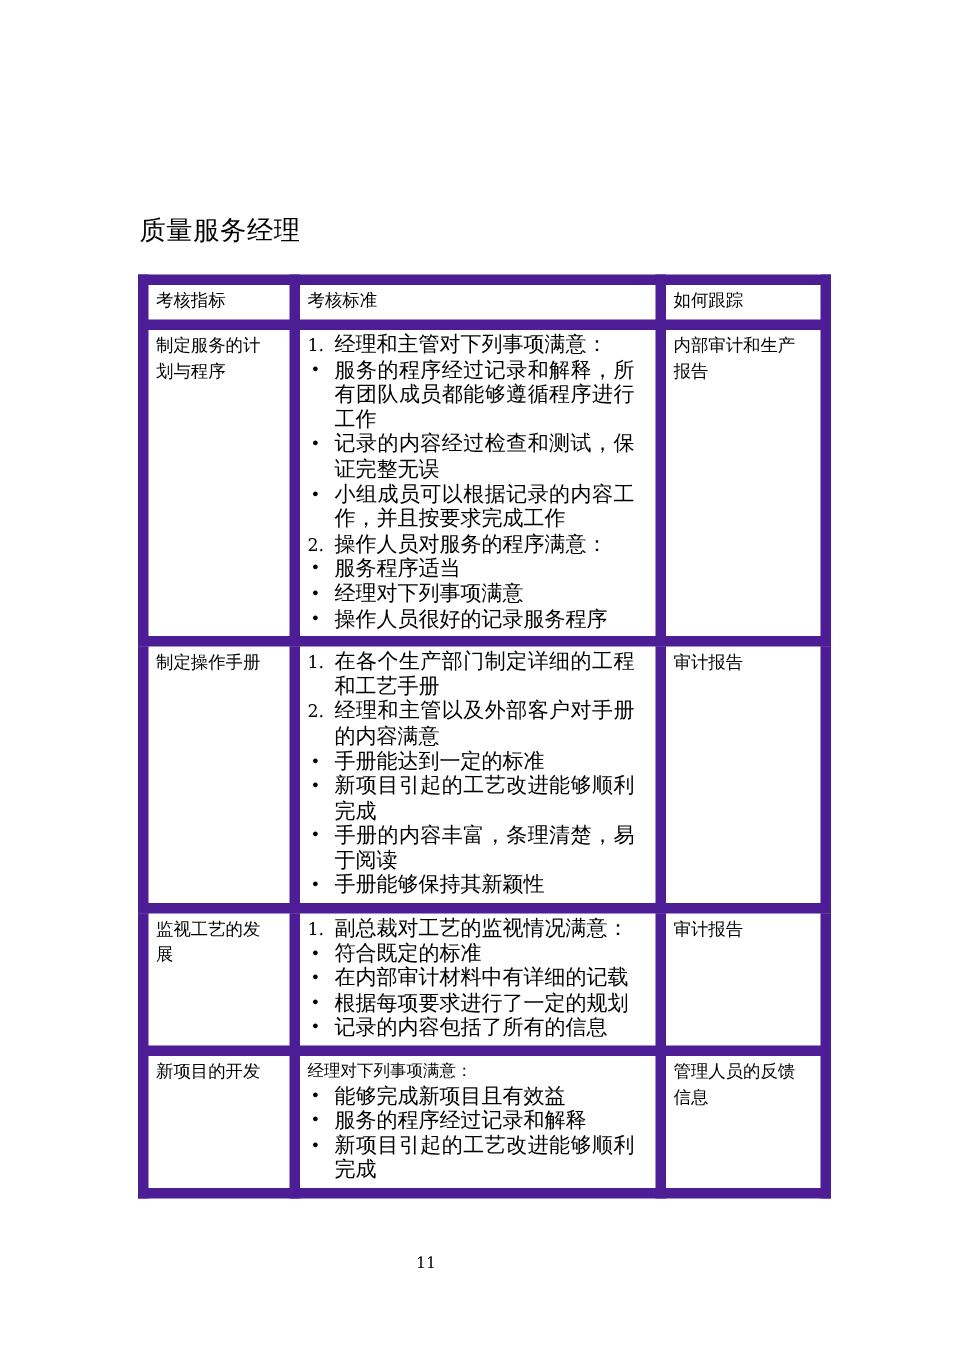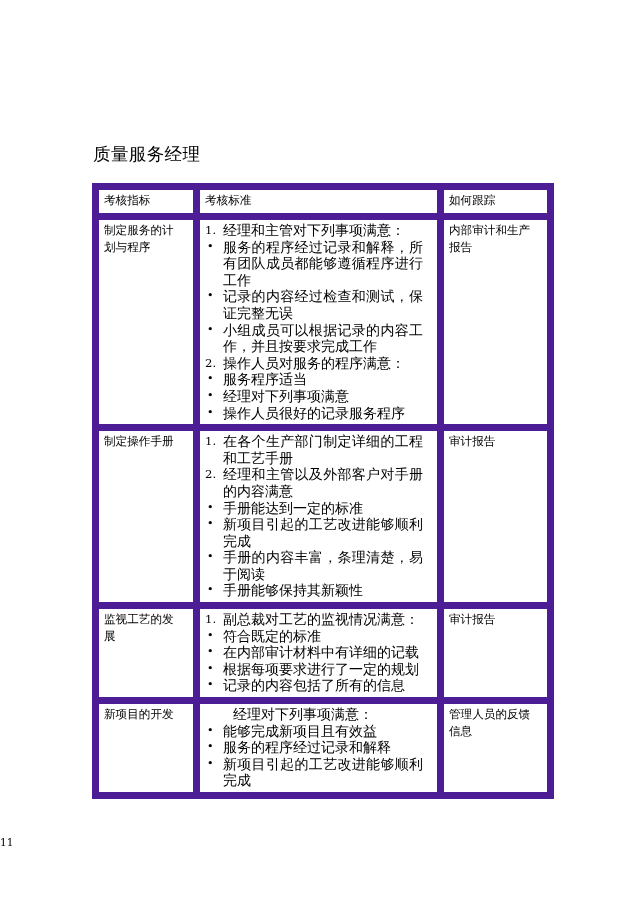--- a/index.html
+++ b/index.html
@@ -97,31 +97,30 @@
   }
   li.item .body {
     flex: 1 1 auto;
     line-height: 16.6px;
     font-size: 14px;
     text-align: justify;
     text-justify: inter-ideograph;
   }
   .plain-lead {
     line-height: 16.6px;
-    font-size: 14px;
-    margin-left: 28px;
+    font-size: 11px;
   }
 
   
   .page-number {
     position: absolute;
     left: 0;
     top: 836px;
     width: 568px;
-    text-align: left;
+    text-align: center;
     font-family: "DejaVu Serif", "Liberation Serif", serif;
     font-size: 10.5px;
     color: #000;
   }
 </style>
 </head>
 <body>
 
 <div class="page">
 

